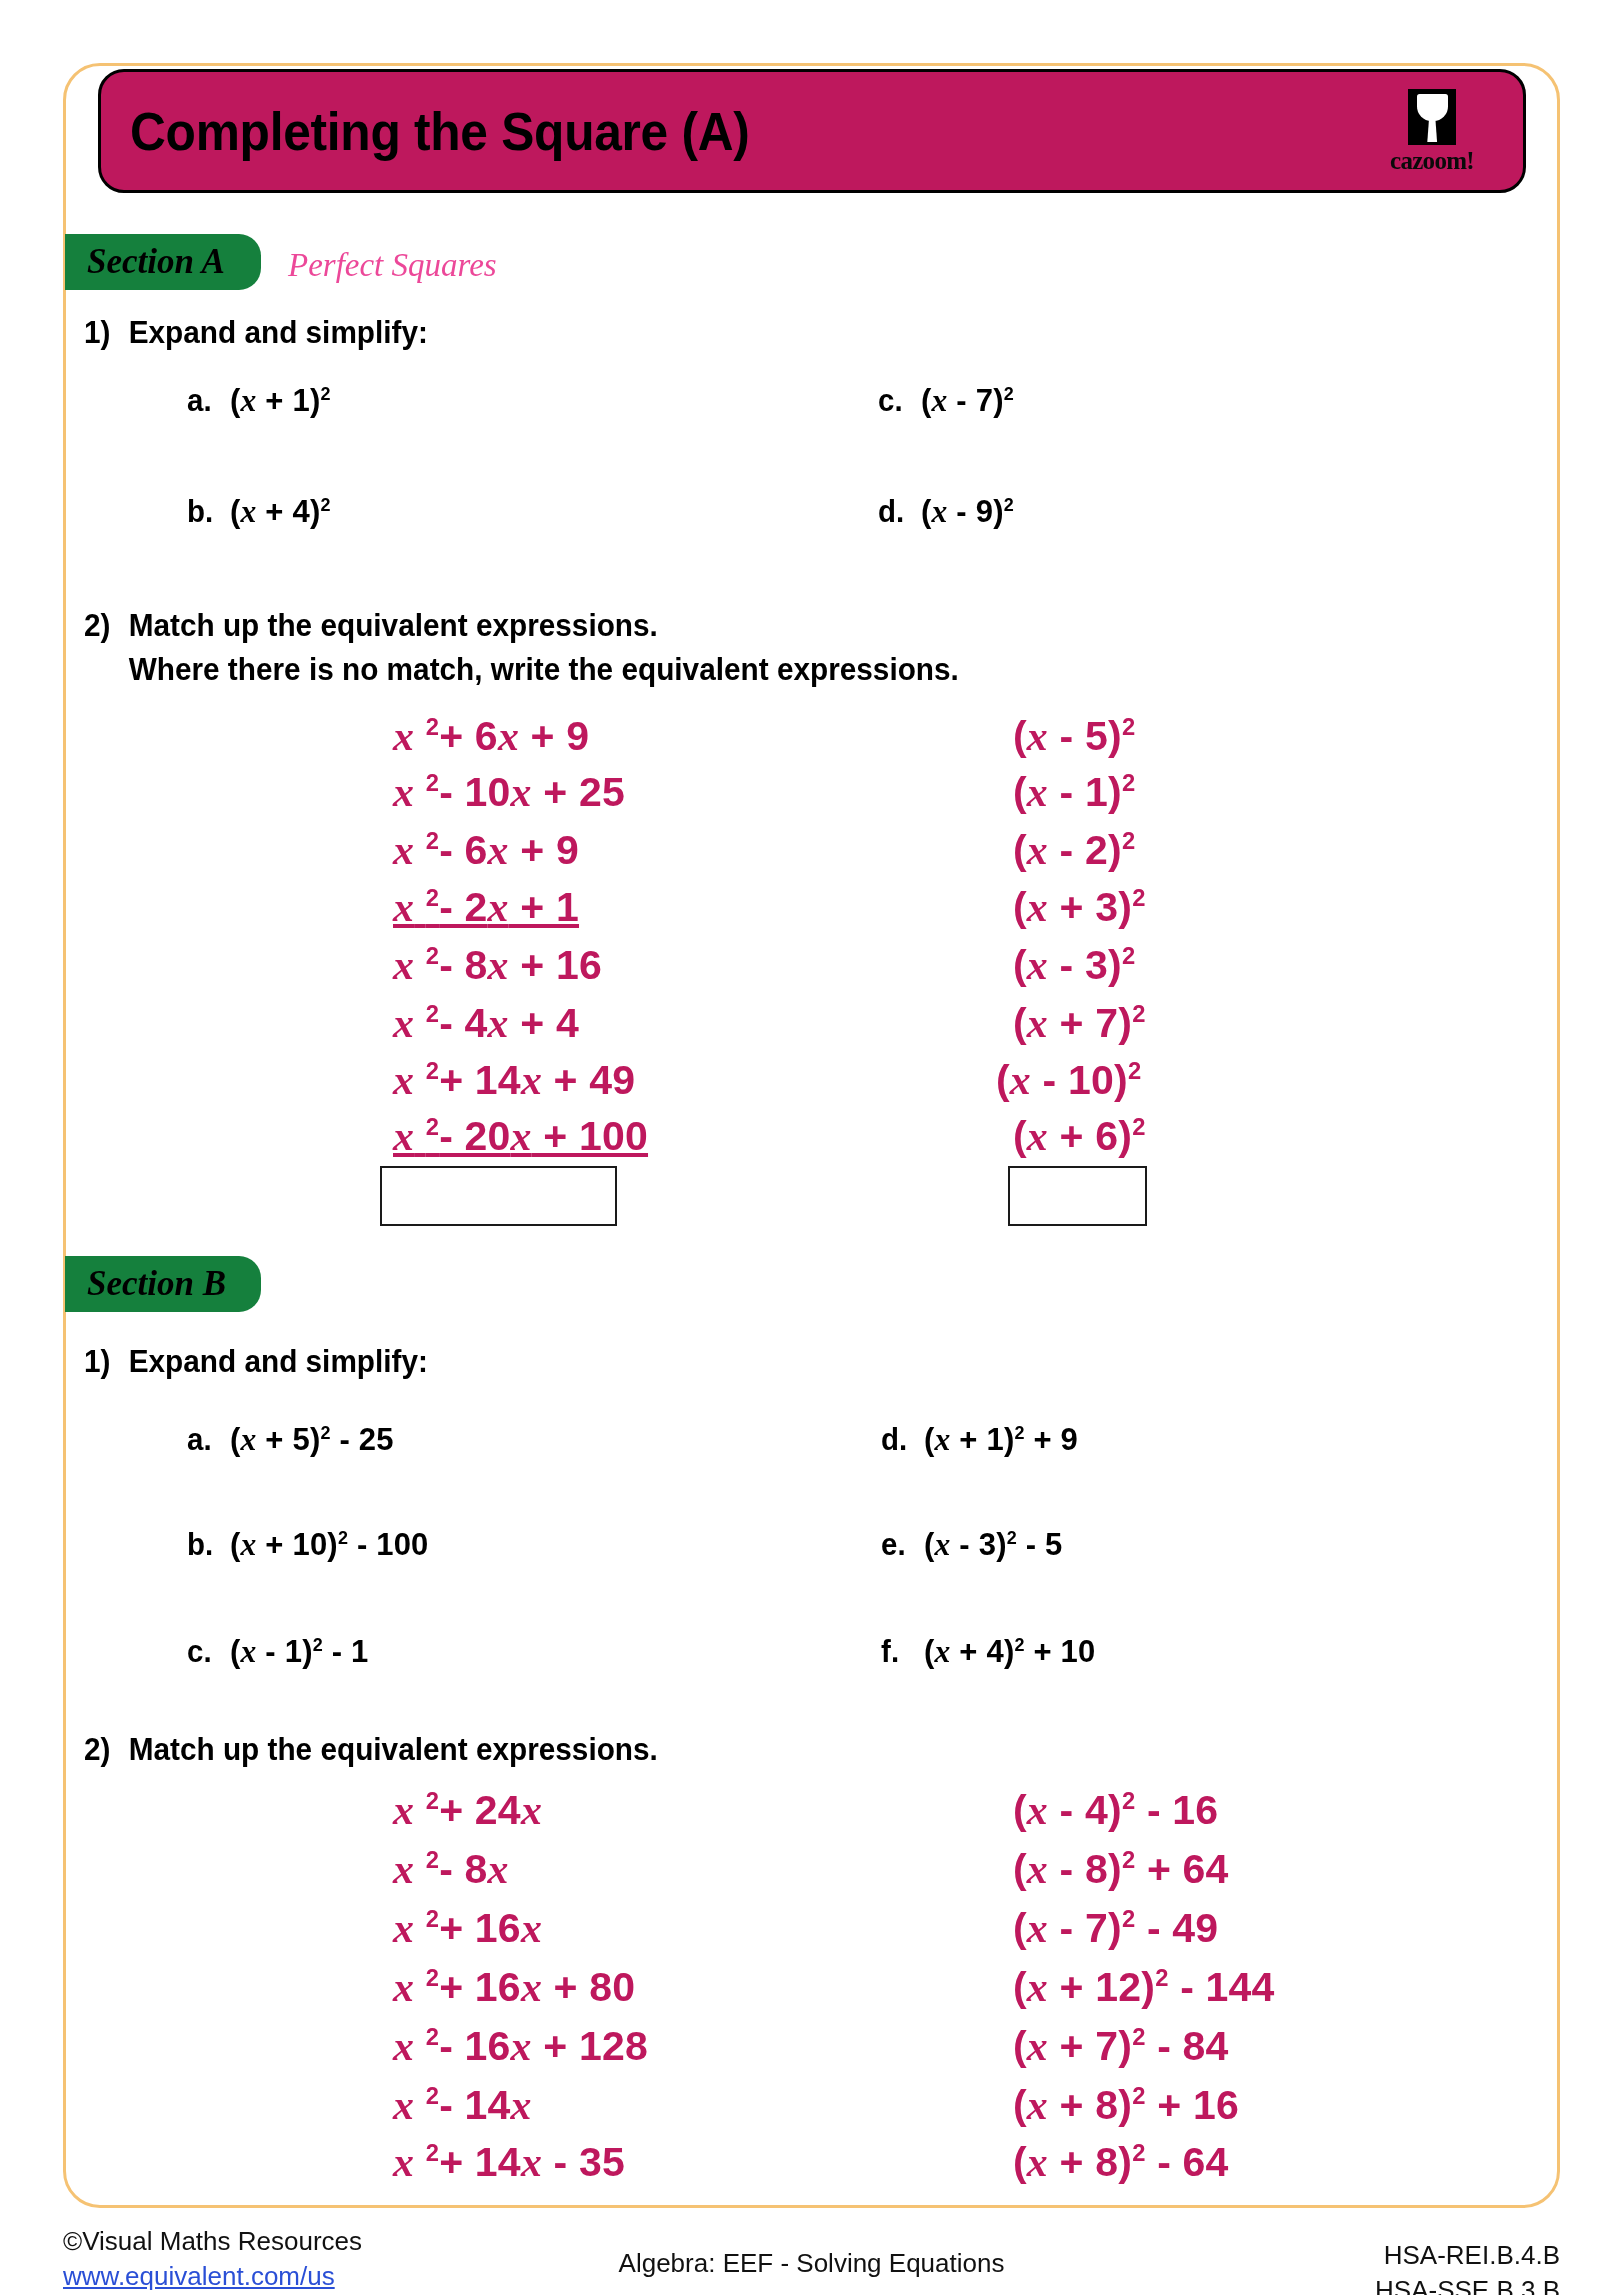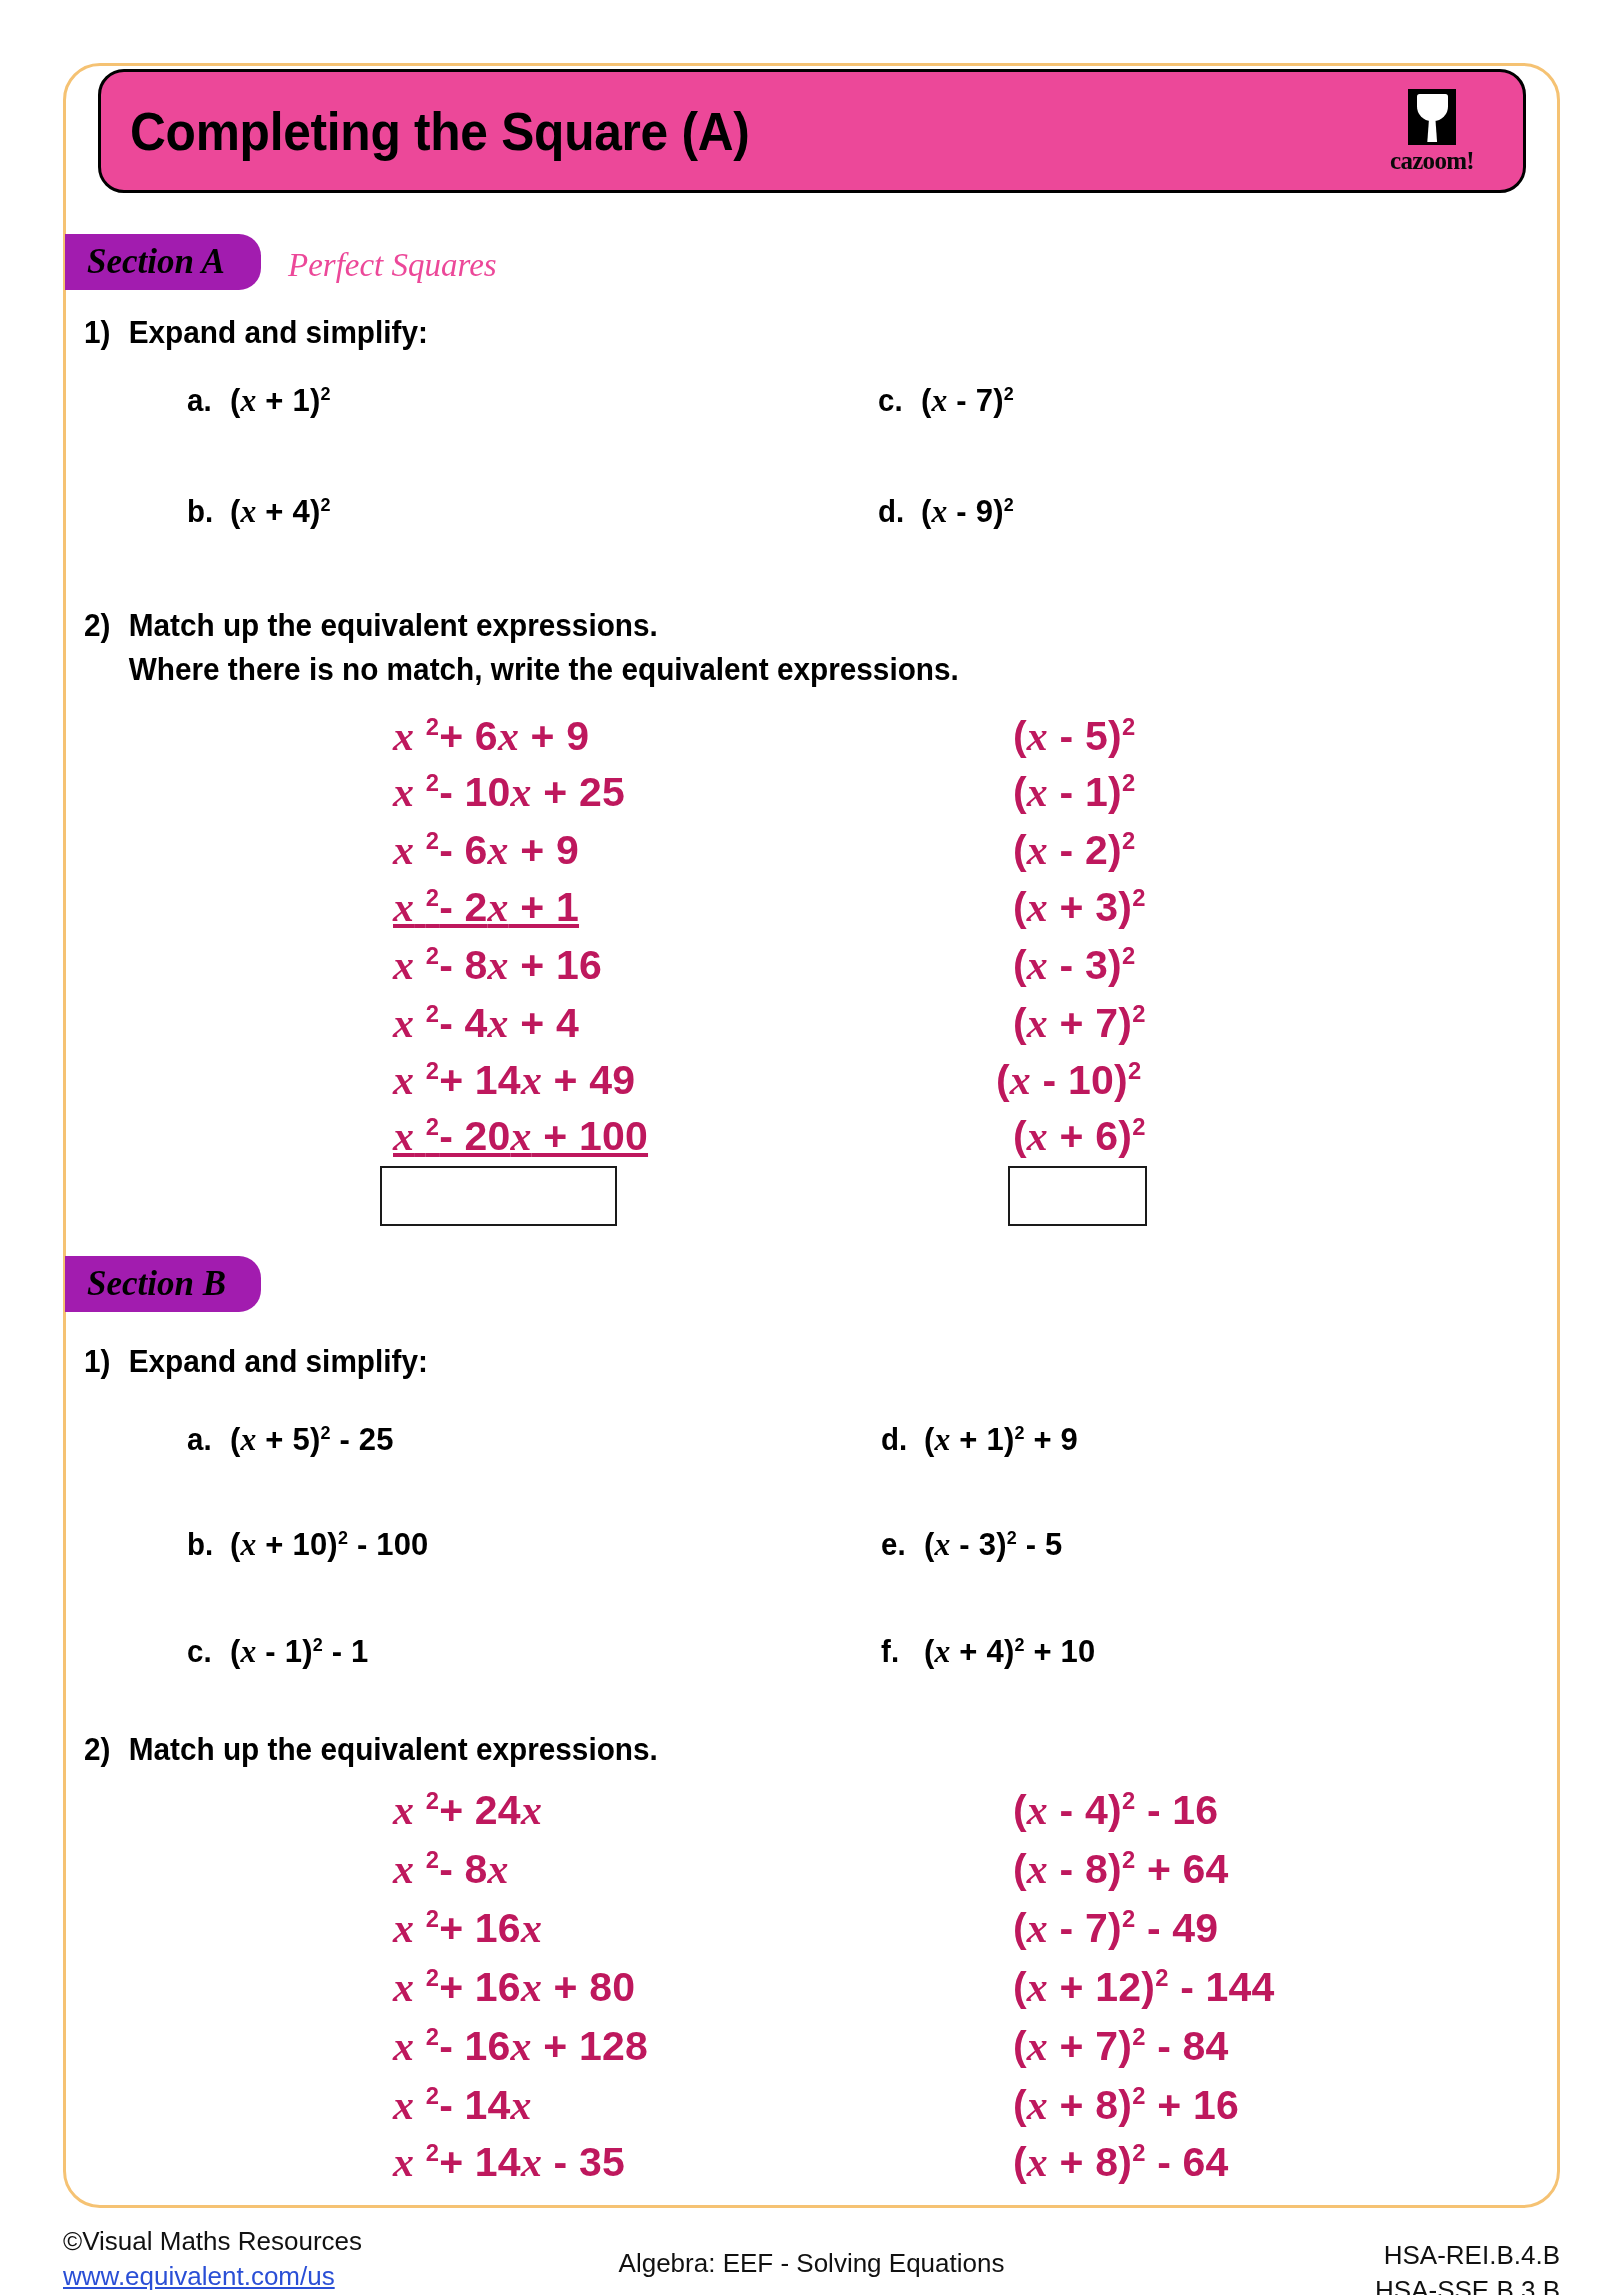--- a/index.html
+++ b/index.html
@@ -28,21 +28,21 @@
     pointer-events: none;
   }
 
   
   .title-box {
     position: absolute;
     left: 98px;
     top: 69px;
     width: 1428px;
     height: 124px;
-    background: #ec4899;
+    background: #be185d;
     border: 3.9px solid #000000;
     border-radius: 26px;
     box-sizing: border-box;
     display: flex;
     align-items: center;
     justify-content: space-between;
     padding: 0 29px 0 29px;
   }
   .title-text {
     font-family: "Liberation Sans Narrow", "Liberation Sans", sans-serif;
@@ -94,21 +94,21 @@
     margin-top: 2.6px;
     letter-spacing: -0.7px;
     color: #0a0a0a;
   }
 
   
   .section-band {
     position: absolute;
     left: 65px;
     height: 56px;
-    background: #a21caf;
+    background: #15803d;
     border-top-right-radius: 22px;
     border-bottom-right-radius: 22px;
     display: flex;
     align-items: center;
     box-sizing: border-box;
   }
   .section-label {
     font-family: "Liberation Serif", serif;
     font-weight: bold;
     font-style: italic;

